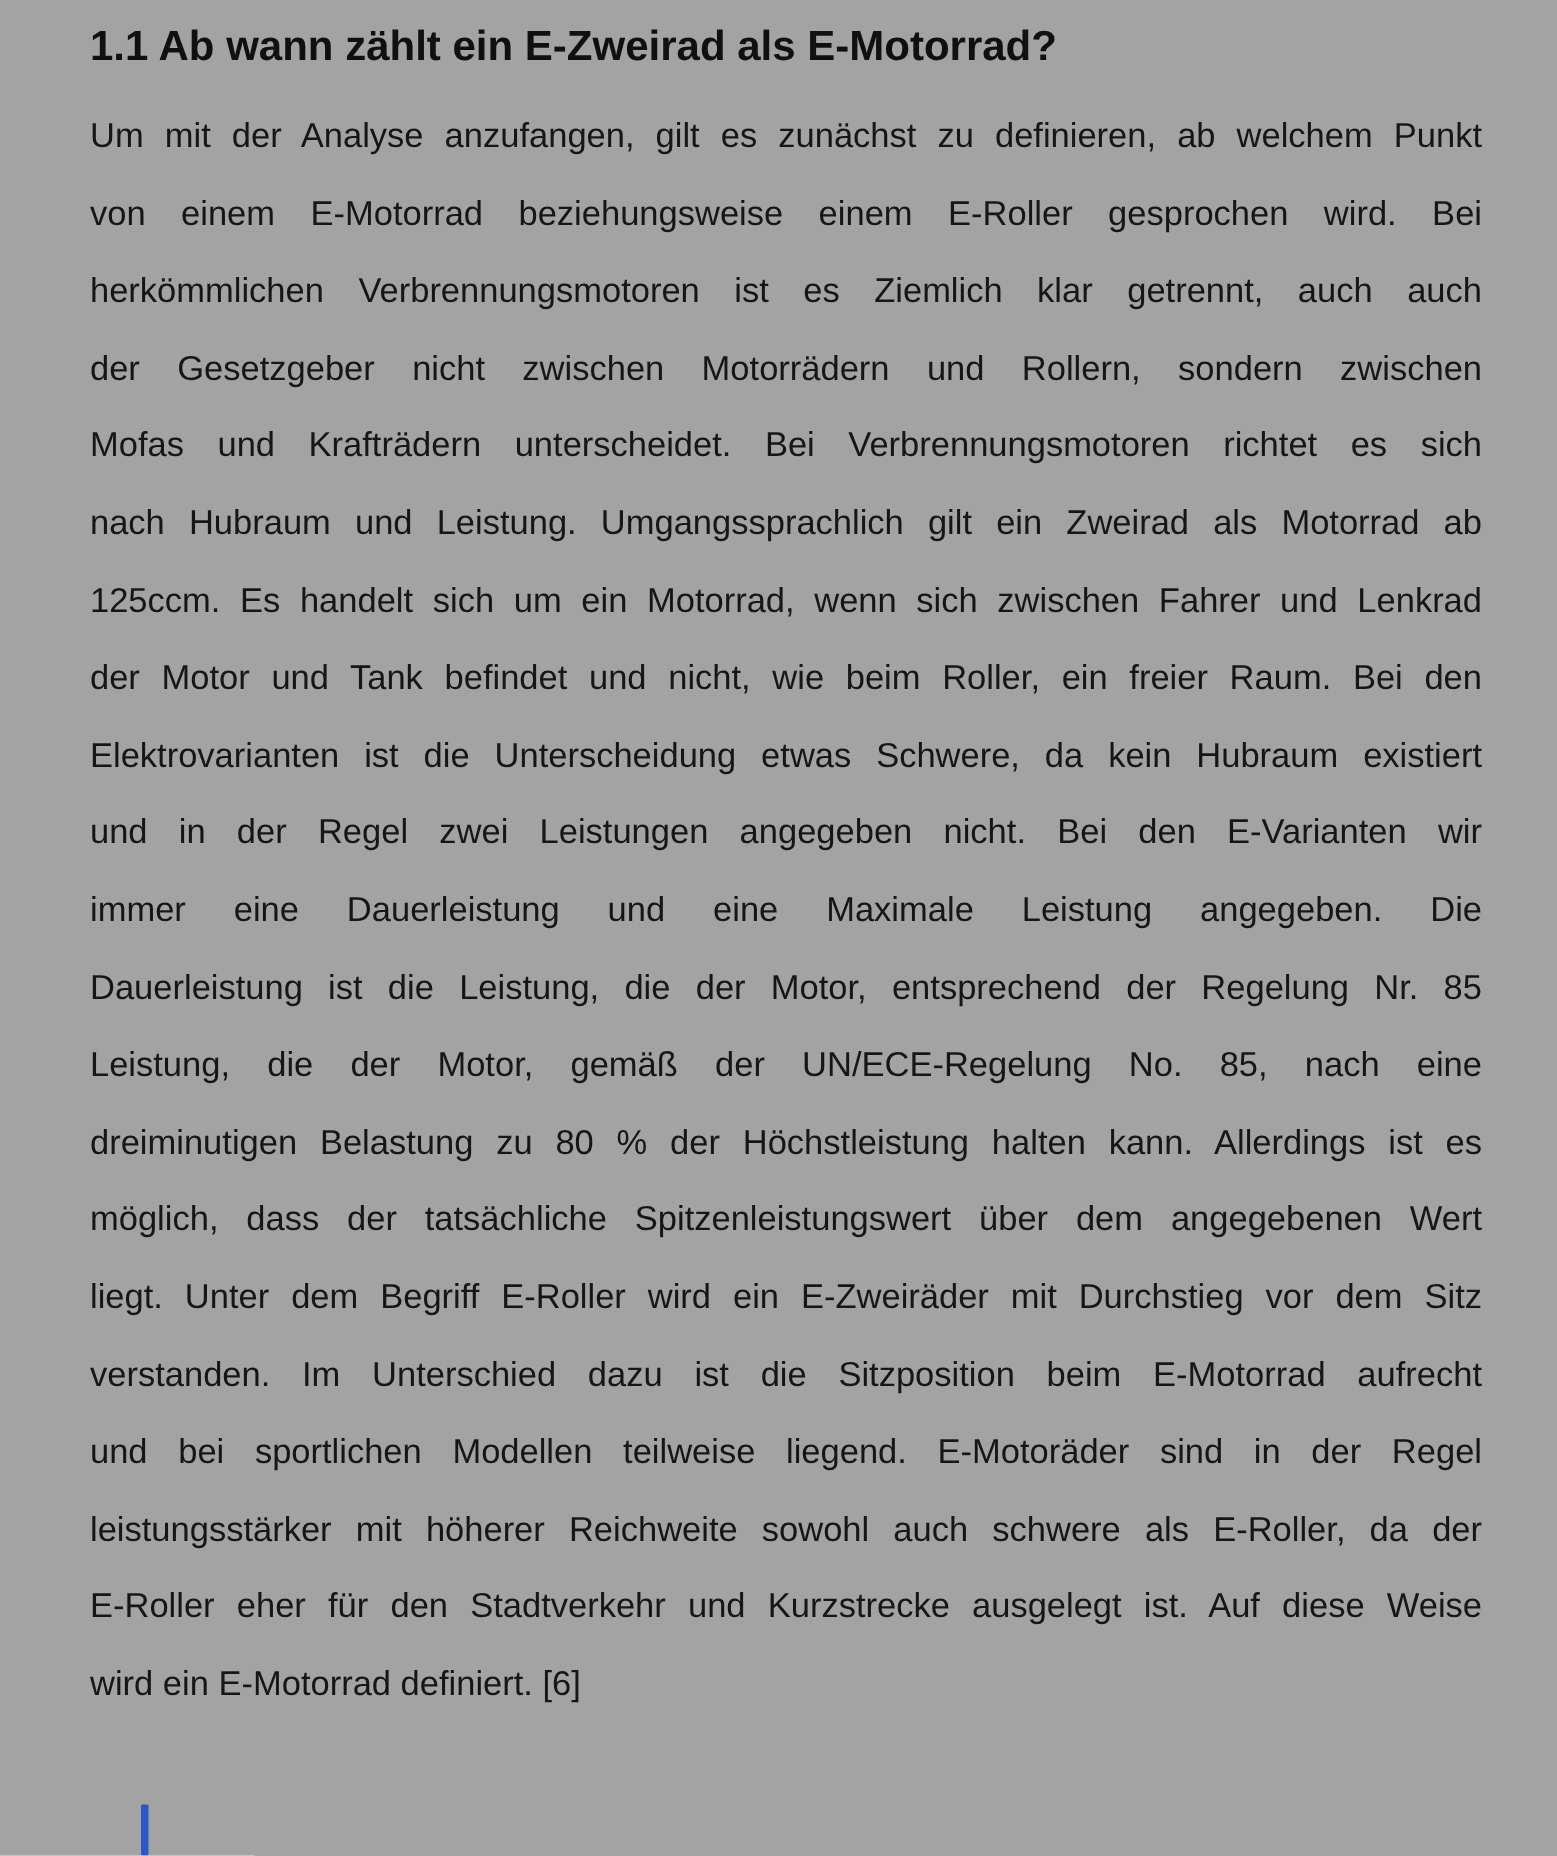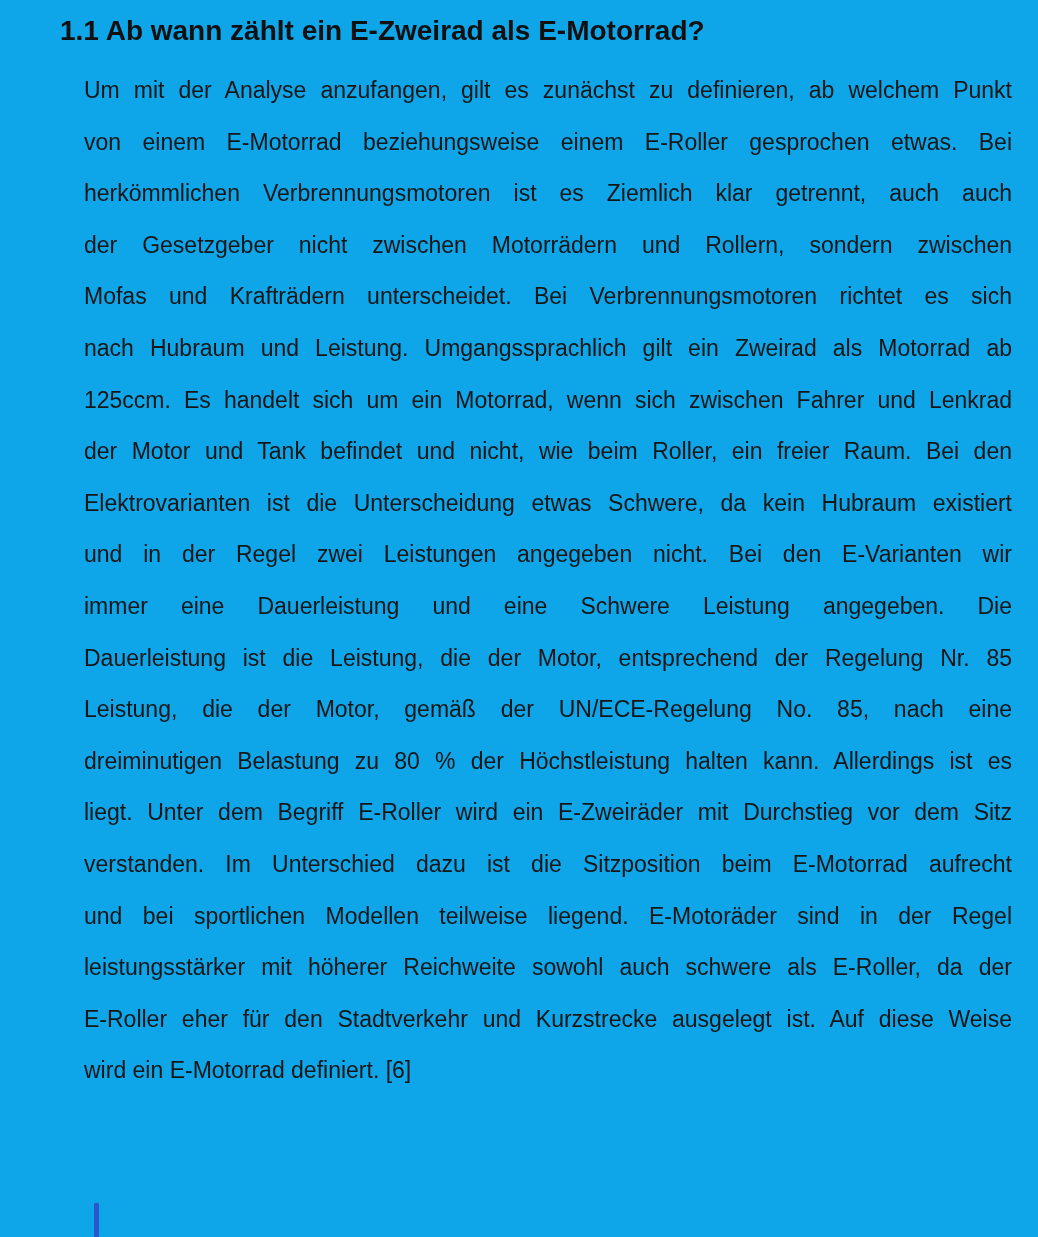--- a/index.html
+++ b/index.html
@@ -13,32 +13,31 @@
     position: relative;
     overflow: hidden;
     font-family: "Liberation Sans", "DejaVu Sans", sans-serif;
     color: #151515;
   }
   .page {
     box-sizing: border-box;
     width: 1038px;
     height: 1237px;
     padding: 12px 50px 0 60px;
-    background: #0ea5e9;
+    background: #a3a3a3;
   }
   .heading {
     font-size: 28px;
     line-height: 34px;
     font-weight: 700;
     margin: 2px 0 17px 0;
     color: #101010;
   }
   .paragraph {
     width: 928px;
-    margin-left: 24px;
   }
   .line {
     font-size: 23px;
     line-height: 51.6px;
     white-space: nowrap;
     color: #161616;
   }
   .line.just {
     text-align: justify;
     text-align-last: justify;
@@ -57,33 +56,34 @@
   }
 </style>
 </head>
 <body>
 
 <div class="page">
   <div class="heading">1.1 Ab wann zählt ein E-Zweirad als E-Motorrad?</div>
 
   <div class="paragraph">
       <div class="line just">Um mit der Analyse anzufangen, gilt es zunächst zu definieren, ab welchem Punkt</div>
-      <div class="line just">von einem E-Motorrad beziehungsweise einem E-Roller gesprochen etwas. Bei</div>
+      <div class="line just">von einem E-Motorrad beziehungsweise einem E-Roller gesprochen wird. Bei</div>
       <div class="line just">herkömmlichen Verbrennungsmotoren ist es Ziemlich klar getrennt, auch auch</div>
       <div class="line just">der Gesetzgeber nicht zwischen Motorrädern und Rollern, sondern zwischen</div>
       <div class="line just">Mofas und Krafträdern unterscheidet. Bei Verbrennungsmotoren richtet es sich</div>
       <div class="line just">nach Hubraum und Leistung. Umgangssprachlich gilt ein Zweirad als Motorrad ab</div>
       <div class="line just">125ccm. Es handelt sich um ein Motorrad, wenn sich zwischen Fahrer und Lenkrad</div>
       <div class="line just">der Motor und Tank befindet und nicht, wie beim Roller, ein freier Raum. Bei den</div>
       <div class="line just">Elektrovarianten ist die Unterscheidung etwas Schwere, da kein Hubraum existiert</div>
       <div class="line just">und in der Regel zwei Leistungen angegeben nicht. Bei den E-Varianten wir</div>
-      <div class="line just">immer eine Dauerleistung und eine Schwere Leistung angegeben. Die</div>
+      <div class="line just">immer eine Dauerleistung und eine Maximale Leistung angegeben. Die</div>
       <div class="line just">Dauerleistung ist die Leistung, die der Motor, entsprechend der Regelung Nr. 85</div>
       <div class="line just">Leistung, die der Motor, gemäß der UN/ECE-Regelung No. 85, nach eine</div>
       <div class="line just">dreiminutigen Belastung zu 80 % der Höchstleistung halten kann. Allerdings ist es</div>
+      <div class="line just">möglich, dass der tatsächliche Spitzenleistungswert über dem angegebenen Wert</div>
       <div class="line just">liegt. Unter dem Begriff E-Roller wird ein E-Zweiräder mit Durchstieg vor dem Sitz</div>
       <div class="line just">verstanden. Im Unterschied dazu ist die Sitzposition beim E-Motorrad aufrecht</div>
       <div class="line just">und bei sportlichen Modellen teilweise liegend. E-Motoräder sind in der Regel</div>
       <div class="line just">leistungsstärker mit höherer Reichweite sowohl auch schwere als E-Roller, da der</div>
       <div class="line just">E-Roller eher für den Stadtverkehr und Kurzstrecke ausgelegt ist. Auf diese Weise</div>
       <div class="line left">wird ein E-Motorrad definiert. [6]</div>
     </div>
 </div>
 
 <div class="revision-bar" style="background: rgb(43, 87, 200);"></div>

